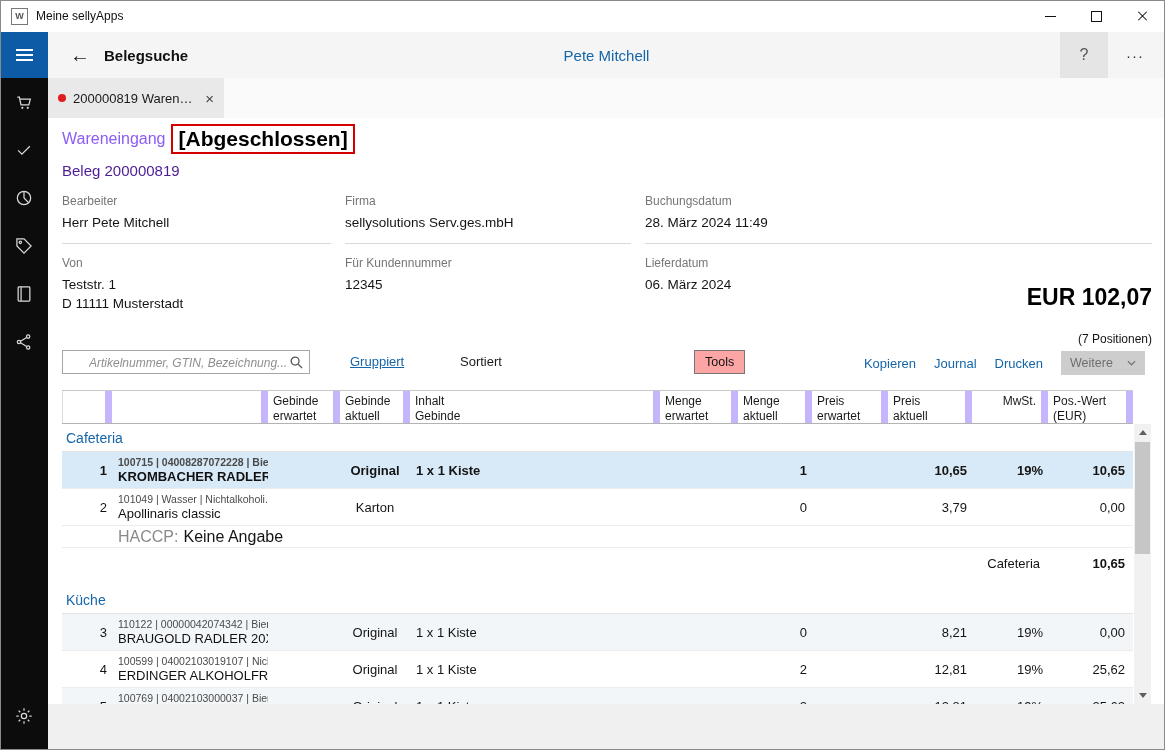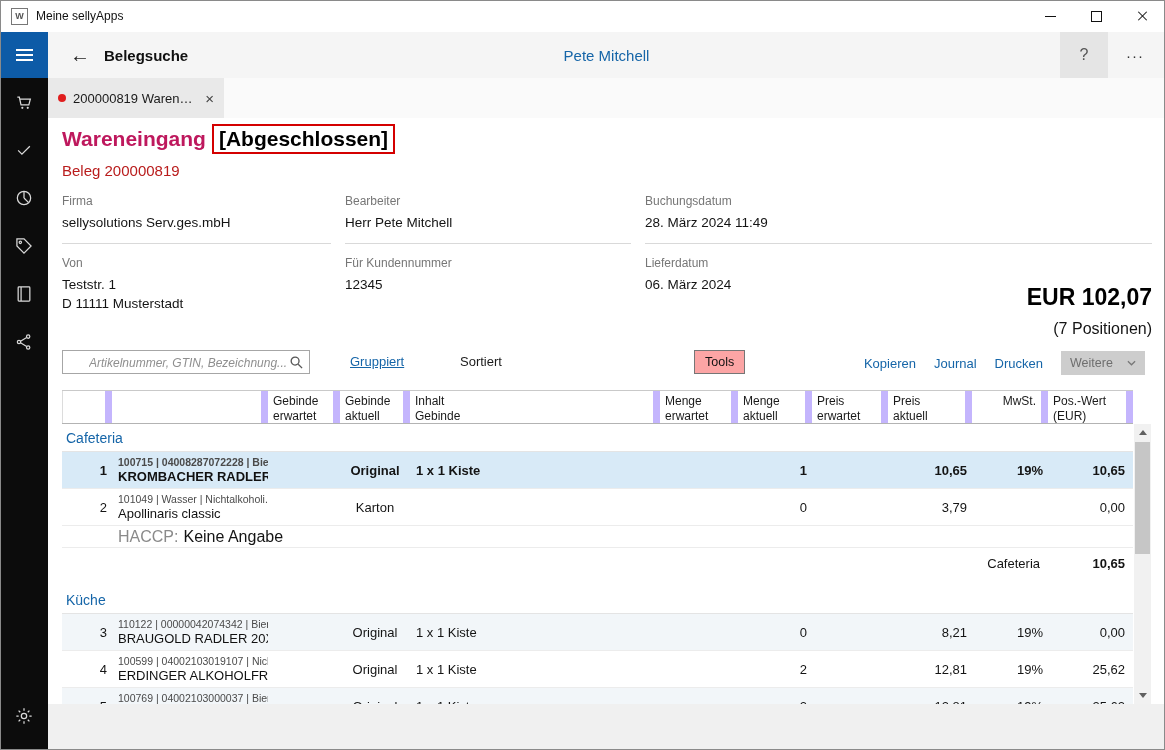--- a/index.html
+++ b/index.html
@@ -45,35 +45,35 @@
   .tabrow{position:absolute;left:48px;top:78px;width:1117px;height:40px;background:#fafafa;z-index:4;}
   .tab{position:absolute;left:0;top:0;height:40px;width:176px;background:#e9e9e9;display:flex;align-items:center;
        padding:0 10px;font-size:13px;color:#1a1a1a;box-sizing:border-box;}
   .tab-dot{width:8px;height:8px;border-radius:50%;background:#e01e1e;margin-right:7px;flex:none;}
   .tab-label{white-space:nowrap;overflow:hidden;text-overflow:ellipsis;}
   .tab-close{margin-left:auto;font-size:15px;color:#444;padding-left:8px;}
 
   
   .content{position:absolute;left:48px;top:118px;width:1117px;height:586px;background:#fff;z-index:3;}
   .doc-head{position:absolute;left:14px;top:6px;display:flex;align-items:center;gap:6px;}
-  .doc-title{font-size:21px;font-weight:bold;color:#be185d;}
+  .doc-title{font-size:16px;font-weight:normal;color:#8b5cf6;}
   .doc-status{font-size:21px;font-weight:bold;color:#000;border:2px solid #d40000;padding:1px 5px;}
-  .beleg{position:absolute;left:14px;top:44px;font-size:15px;color:#b91c1c;}
+  .beleg{position:absolute;left:14px;top:44px;font-size:15px;color:#4c1d95;}
 
   .info{position:absolute;left:14px;top:76px;width:1090px;display:grid;grid-template-columns:283px 300px 270px 237px;}
   .cell{box-sizing:border-box;}
   .cell.u{border-bottom:1px solid #d9d9d9;padding-bottom:10px;}
   .cell.m{margin-right:14px;}
   .cell.r2{padding-top:12px;}
   .span2{grid-column:3/5;}
   .lbl{font-size:12px;color:#767676;margin-bottom:5px;}
   .val{font-size:13.5px;color:#141414;line-height:1.45;}
   .total-cell{grid-column:4;text-align:right;padding-top:12px;}
   .total{font-size:23px;font-weight:bold;color:#000;margin-top:28px;}
-  .total-note{font-size:16px;margin-top:9px;color:#141414;}
+  .total-note{font-size:12px;margin-top:21px;color:#141414;}
 
   
   .toolbar{position:absolute;left:14px;top:232px;width:1089px;height:26px;}
   .search{position:absolute;left:0;top:0;width:248px;height:24px;border:1px solid #a6a6a6;background:#fff;box-sizing:border-box;}
   .search input{border:0;outline:0;width:212px;height:20px;margin:1px 0 0 24px;font-size:12px;
                 font-family:"Liberation Sans","DejaVu Sans",sans-serif;background:transparent;}
   .search input::placeholder{color:#8f8f8f;font-style:italic;}
   .search svg{position:absolute;right:5px;top:4px;stroke:#555;fill:none;stroke-width:1.4;}
   .tlink{position:absolute;top:4px;font-size:13px;color:#1565a8;cursor:pointer;}
   .tlink.plain{color:#1a1a1a;}
@@ -218,26 +218,26 @@
 <div class="content">
 
   <div class="doc-head">
     <span class="doc-title">Wareneingang</span>
     <span class="doc-status">[Abgeschlossen]</span>
   </div>
   <div class="beleg">Beleg 200000819</div>
 
   <div class="info">
     <div class="cell u m">
+      <div class="lbl">Bearbeiter</div>
+      <div class="val">Herr Pete Mitchell</div>
+    </div>
+    <div class="cell u m">
       <div class="lbl">Firma</div>
       <div class="val">sellysolutions Serv.ges.mbH</div>
-    </div>
-    <div class="cell u m">
-      <div class="lbl">Bearbeiter</div>
-      <div class="val">Herr Pete Mitchell</div>
     </div>
     <div class="cell u span2">
       <div class="lbl">Buchungsdatum</div>
       <div class="val">28. März 2024 11:49</div>
     </div>
     <div class="cell r2 m">
       <div class="lbl">Von</div>
       <div class="val">Teststr. 1</div>
       <div class="val">D 11111 Musterstadt</div>
     </div>

